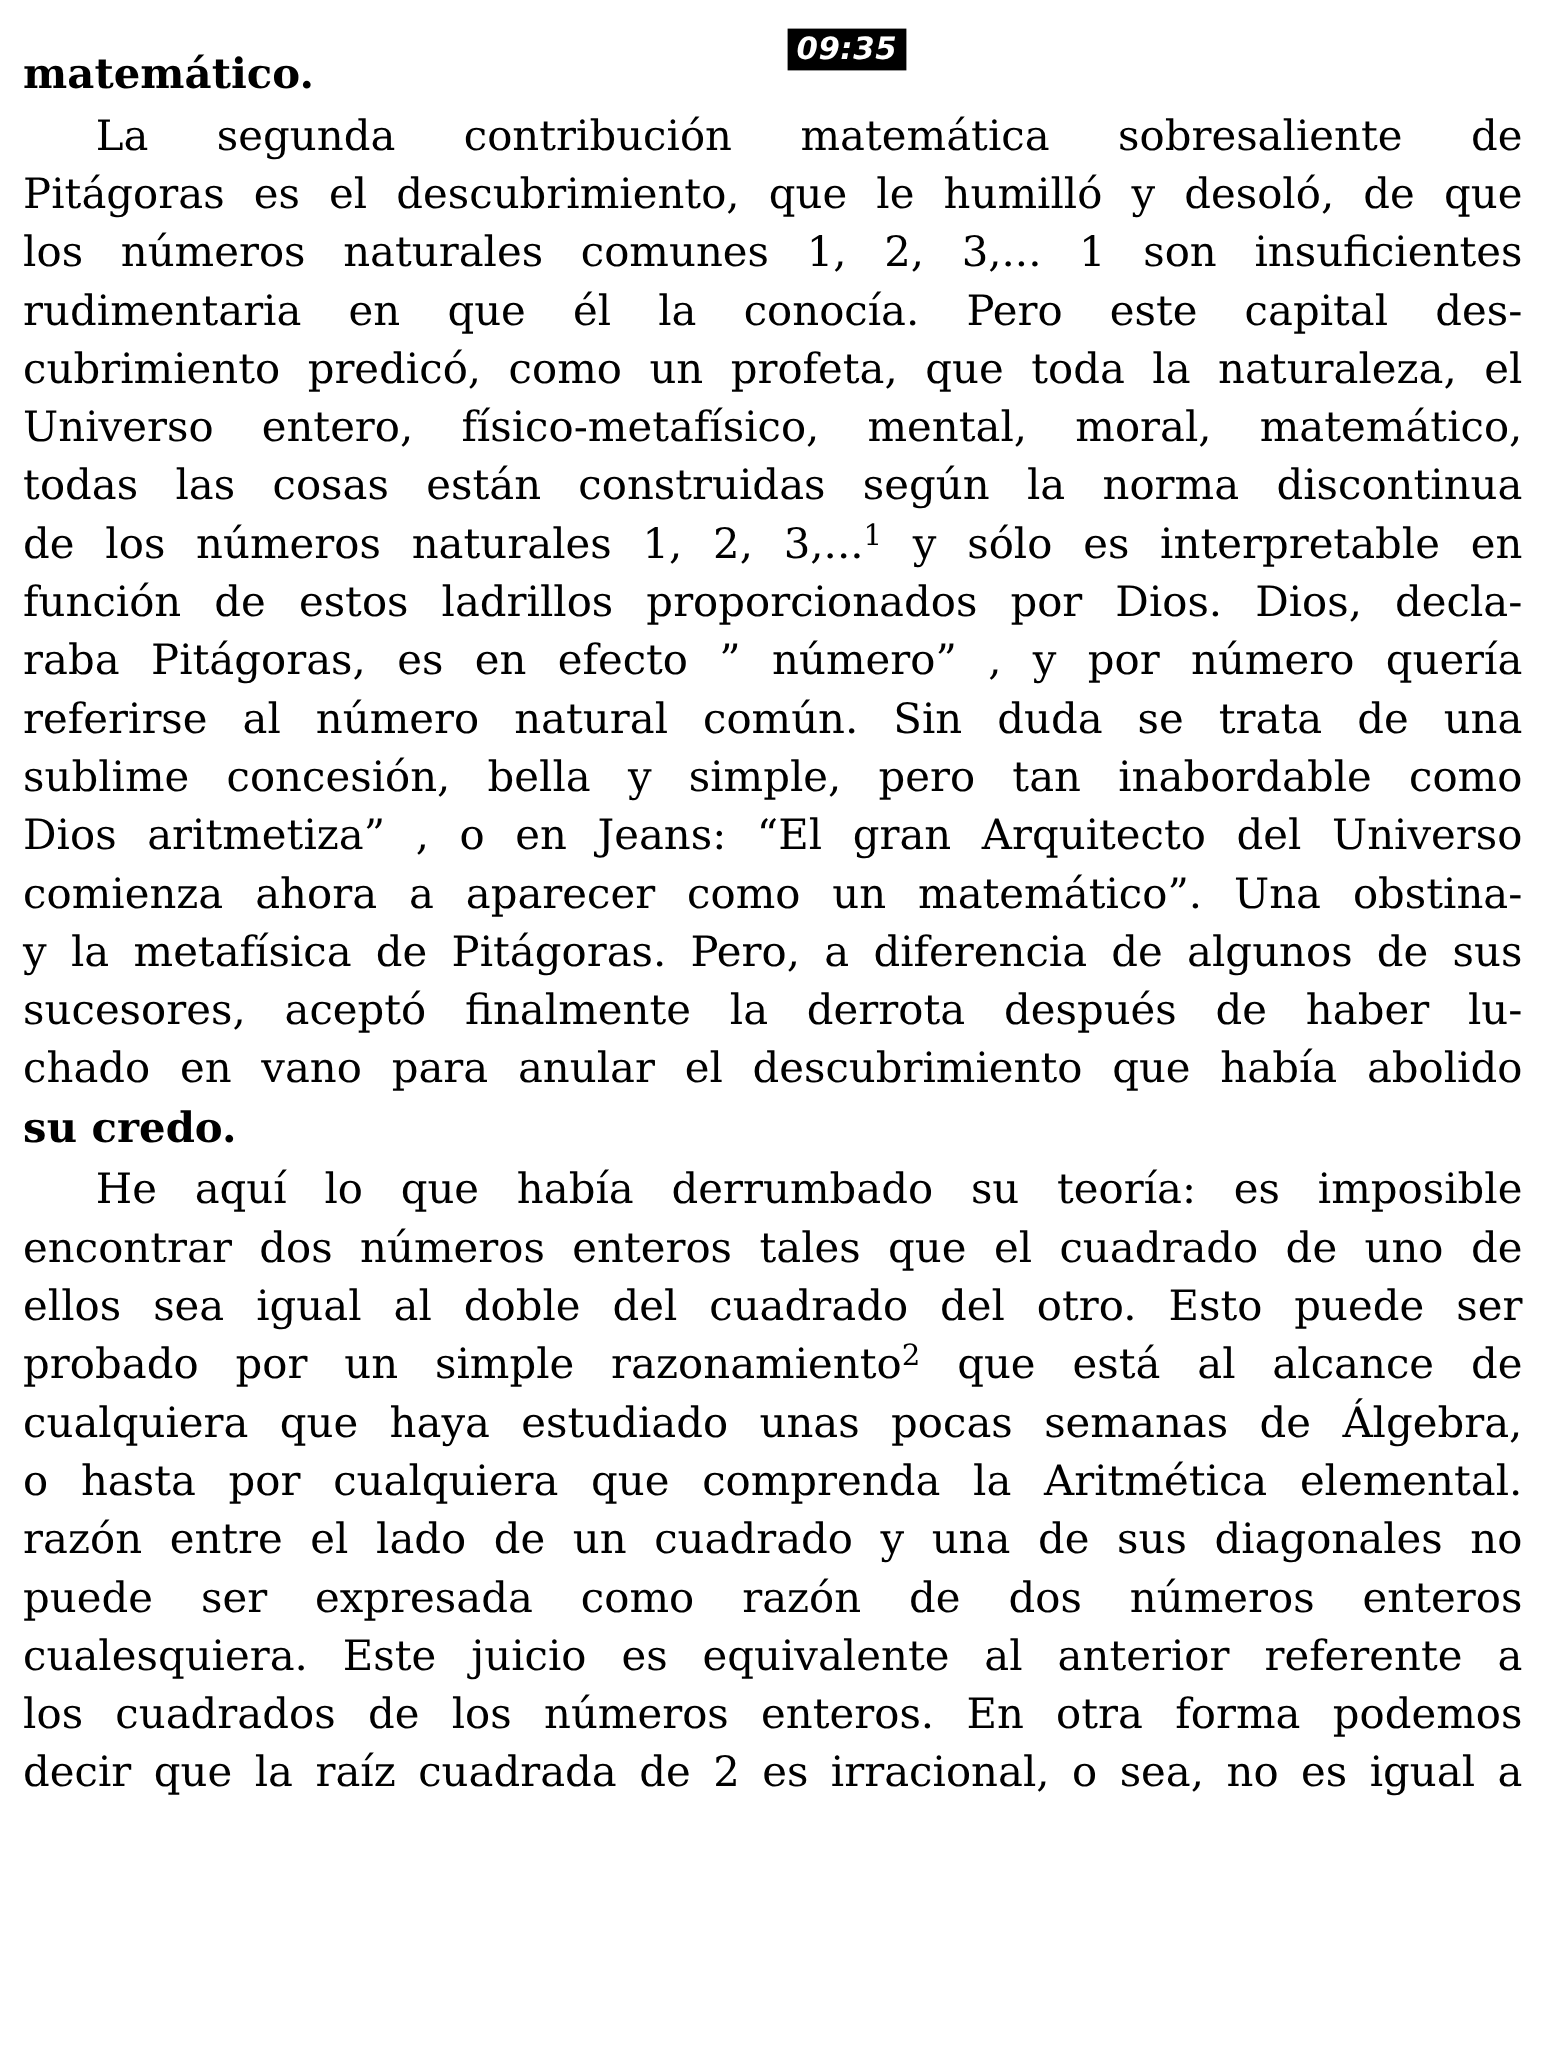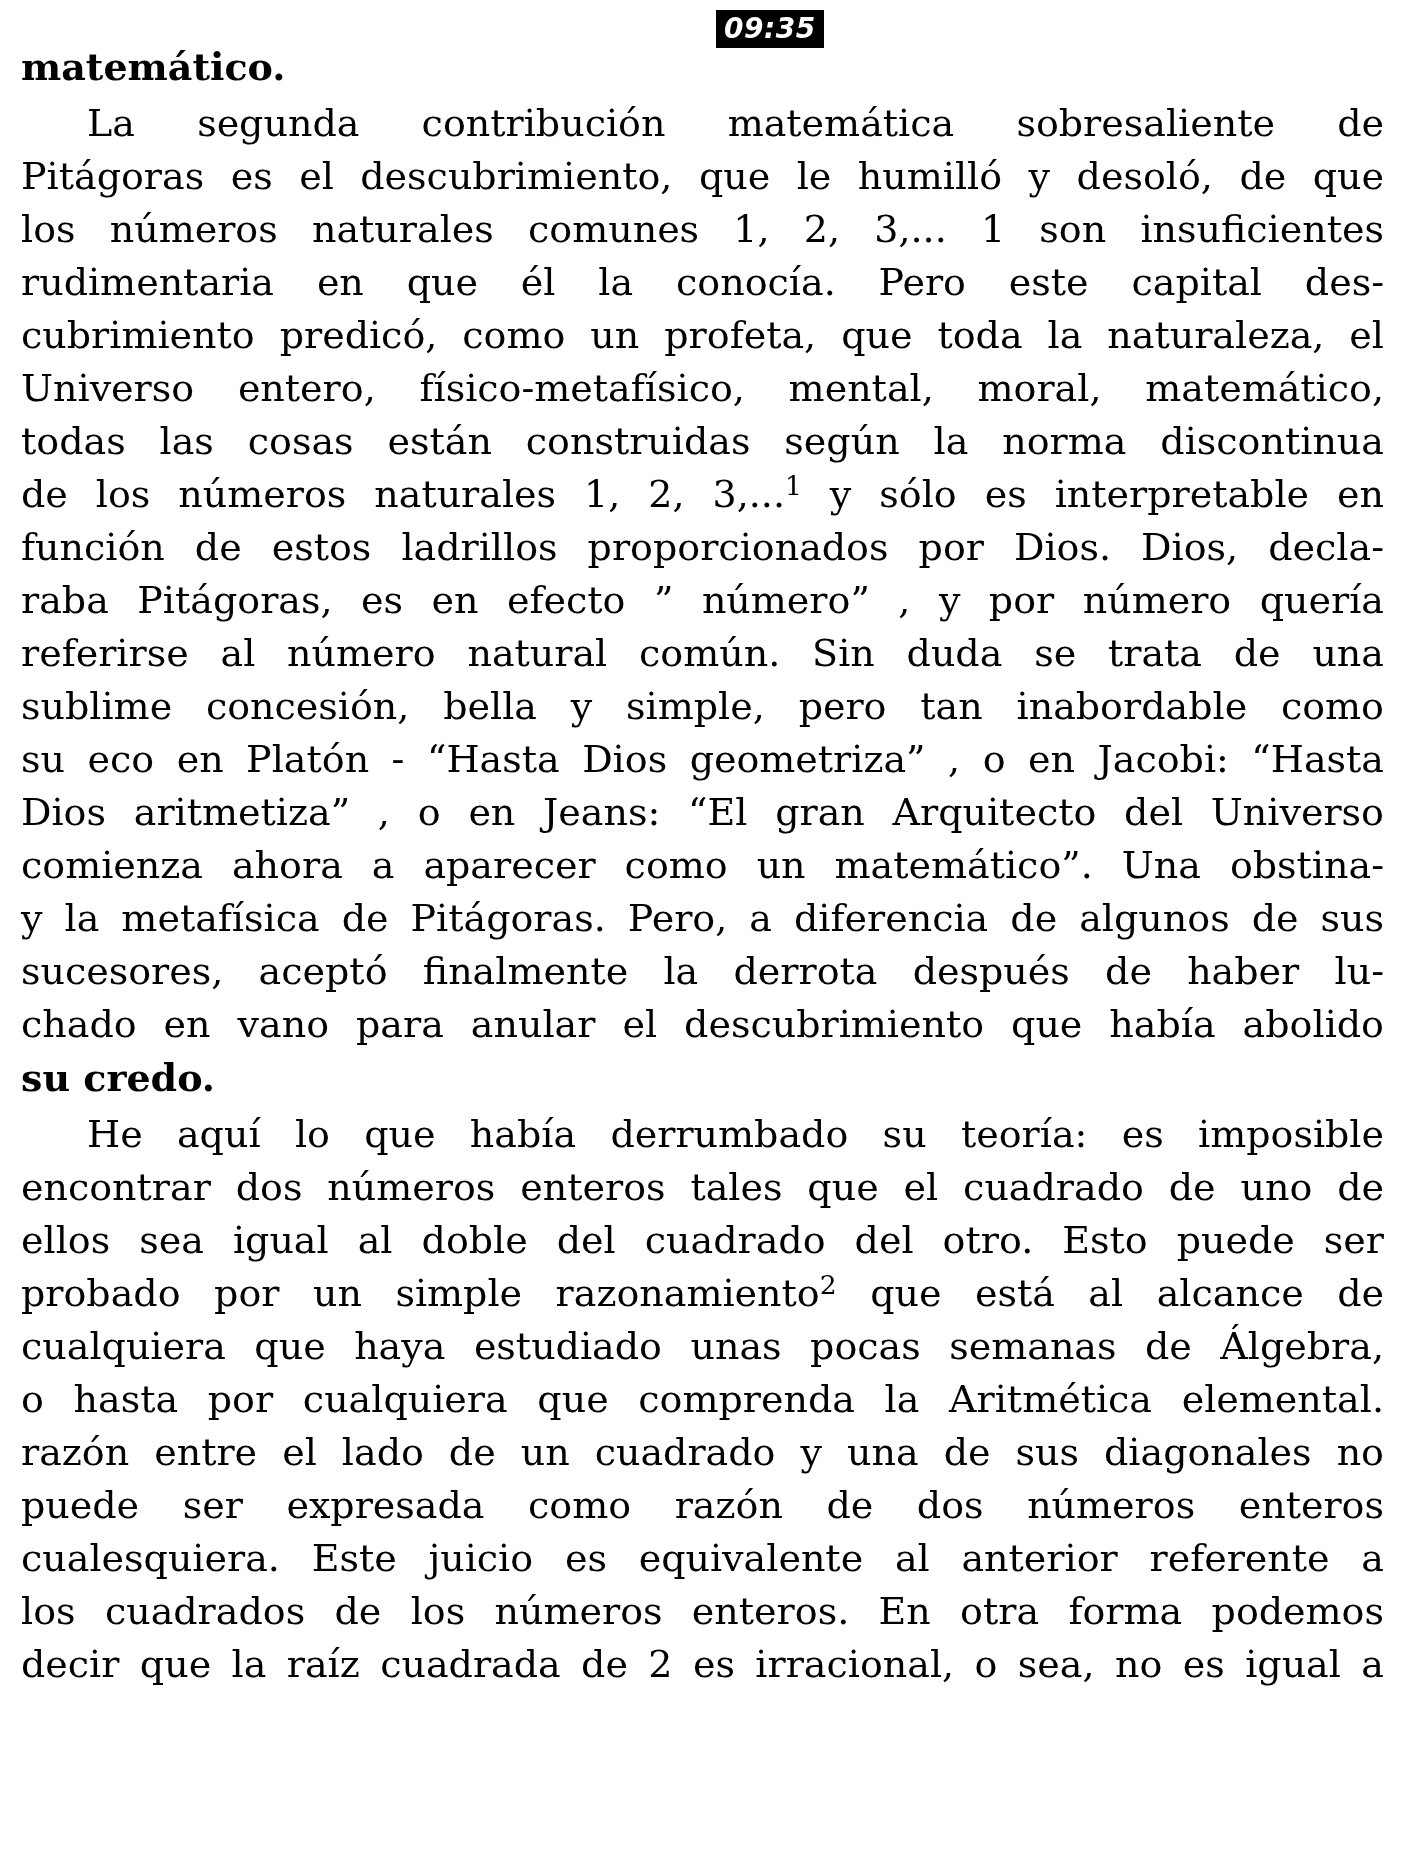--- a/index.html
+++ b/index.html
@@ -8,21 +8,21 @@
     background:#ffffff;
     overflow:hidden;
     position:relative;
     font-family:"DejaVu Serif", serif;
   }
   .page{
     position:absolute;inset:0;background:var(--page-bg,#ffffff);
   }
   .clock-badge{
     position:absolute;
-    left:716px;top:10px;
+    left:716px;top:26px;
     background:var(--badge-bg,#000000);
     color:var(--badge-fg,#ffffff);
     font-family:"DejaVu Sans", sans-serif;
     font-style:italic;
     font-weight:700;
     font-size:28px;
     line-height:34px;
     padding:2px 8px 2px 8px;
     letter-spacing:0.5px;
   }
@@ -64,21 +64,20 @@
       <div class="line">los números naturales comunes 1, 2, 3,... 1 son insuficientes</div>
       <div class="line">rudimentaria en que él la conocía. Pero este capital des-</div>
       <div class="line">cubrimiento predicó, como un profeta, que toda la naturaleza, el</div>
       <div class="line">Universo entero, físico-metafísico, mental, moral, matemático,</div>
       <div class="line">todas las cosas están construidas según la norma discontinua</div>
       <div class="line">de los números naturales 1, 2, 3,...<sup>1</sup> y sólo es interpretable en</div>
       <div class="line">función de estos ladrillos proporcionados por Dios. Dios, decla-</div>
       <div class="line">raba Pitágoras, es en efecto ” número” , y por número quería</div>
       <div class="line">referirse al número natural común. Sin duda se trata de una</div>
       <div class="line">sublime concesión, bella y simple, pero tan inabordable como</div>
-      <div class="line">su eco en Platón - “Hasta Dios geometriza” , o en Jacobi: “Hasta</div>
       <div class="line">Dios aritmetiza” , o en Jeans: “El gran Arquitecto del Universo</div>
       <div class="line">comienza ahora a aparecer como un matemático”. Una obstina-</div>
       <div class="line">y la metafísica de Pitágoras. Pero, a diferencia de algunos de sus</div>
       <div class="line">sucesores, aceptó finalmente la derrota después de haber lu-</div>
       <div class="line">chado en vano para anular el descubrimiento que había abolido</div>
       <div class="line end">su credo.</div>
       <div class="line indent pstart">He aquí lo que había derrumbado su teoría: es imposible</div>
       <div class="line">encontrar dos números enteros tales que el cuadrado de uno de</div>
       <div class="line">ellos sea igual al doble del cuadrado del otro. Esto puede ser</div>
       <div class="line">probado por un simple razonamiento<sup>2</sup> que está al alcance de</div>

